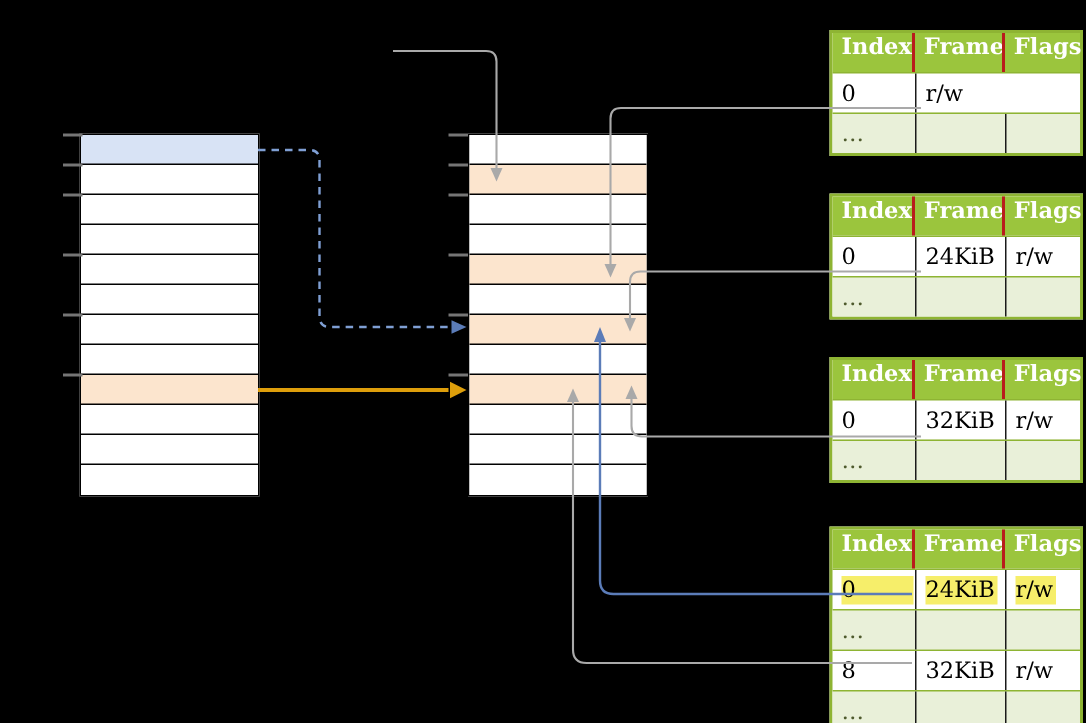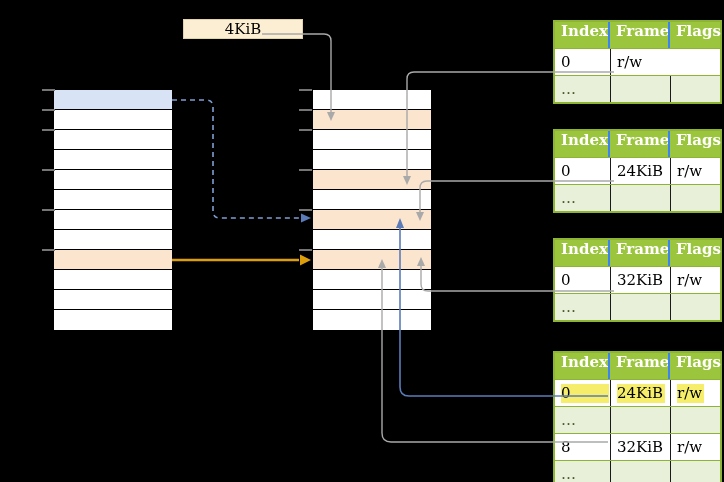--- a/index.html
+++ b/index.html
@@ -38,21 +38,21 @@
   .ptable {
     position: absolute; left: 553px; width: 169px;
     box-sizing: border-box; border: 2px solid var(--table-border);
     background: var(--cell-white); font-size: 15px; z-index: 1;
   }
   .thead { display: flex; height: 26px; background: var(--table-header-bg); }
   .th {
     box-sizing: border-box; padding: 0 0 0 6px;
     color: var(--table-header-text); font-weight: bold;
   }
-  .th + .th { border-left: 2px solid #3b82f6; }
+  .th + .th { border-left: 2px solid #b91c1c; }
   .trow { display: flex; height: 27px; box-sizing: border-box; border-top: 1px solid var(--table-border); }
   .trow.alt { background: var(--table-row-alt-bg); color: var(--ellipsis-text); }
   .td { box-sizing: border-box; padding: 4px 0 0 6px; overflow: hidden; }
   .c1 { width: 55px; } .c2 { width: 60px; } .c3 { flex: 1; }
   .td + .td { border-left: 1px solid var(--cell-divider); }
   .hl { background: var(--highlight-yellow); display: inline-block; padding: 0 2px 1px 0; }
   .hl-wide { min-width: 46px; }
 
   
   #overlay { position: absolute; left: 0; top: 0; z-index: 5; pointer-events: none; }
@@ -62,21 +62,20 @@
   .conn-orange { fill: none; stroke: var(--connector-orange); stroke-width: 2.6; }
   .head-gray   { fill: var(--connector-gray); stroke: none; }
   .head-blue   { fill: var(--connector-blue); stroke: none; }
   .head-orange { fill: var(--connector-orange); stroke: none; }
 </style>
 </head>
 <body>
 
 <div id="stage">
 
-  <div class="size-label">4KiB</div>
 
   <div class="memcol memcol-virtual">
       <div class="memrow fill-blue"></div>
       <div class="memrow fill-white"></div>
       <div class="memrow fill-white"></div>
       <div class="memrow fill-white"></div>
       <div class="memrow fill-white"></div>
       <div class="memrow fill-white"></div>
       <div class="memrow fill-white"></div>
       <div class="memrow fill-white"></div>

